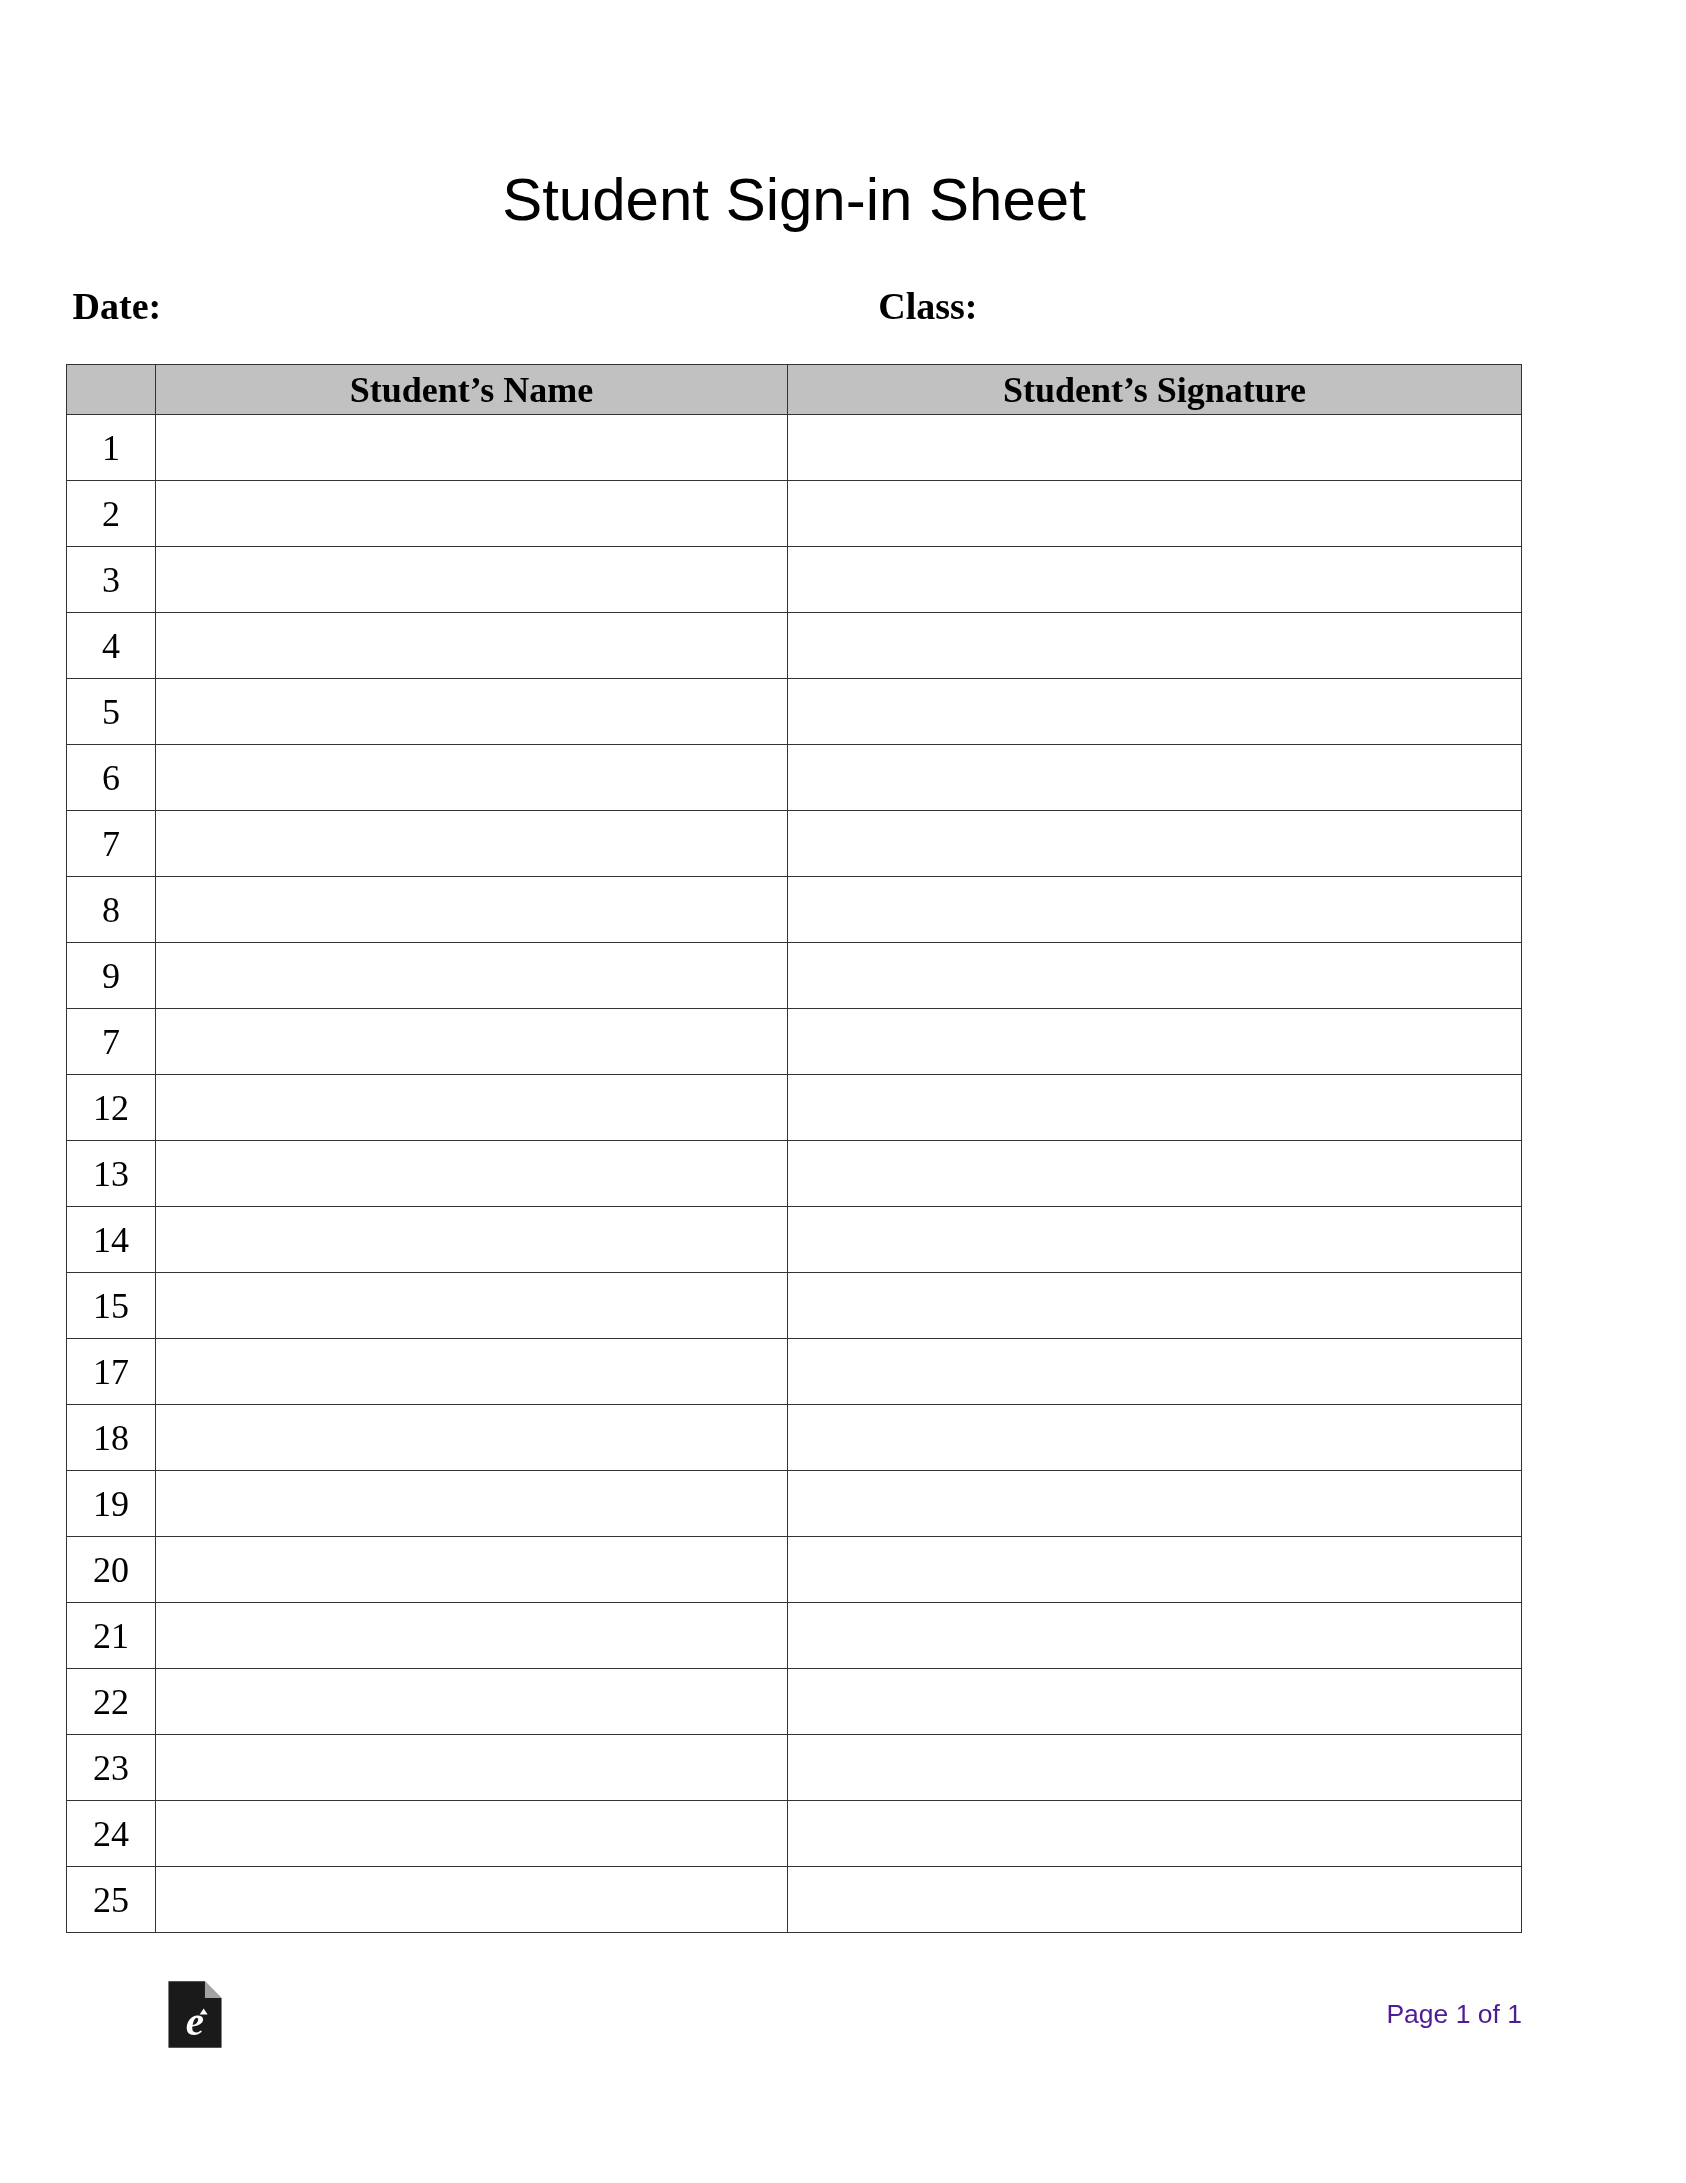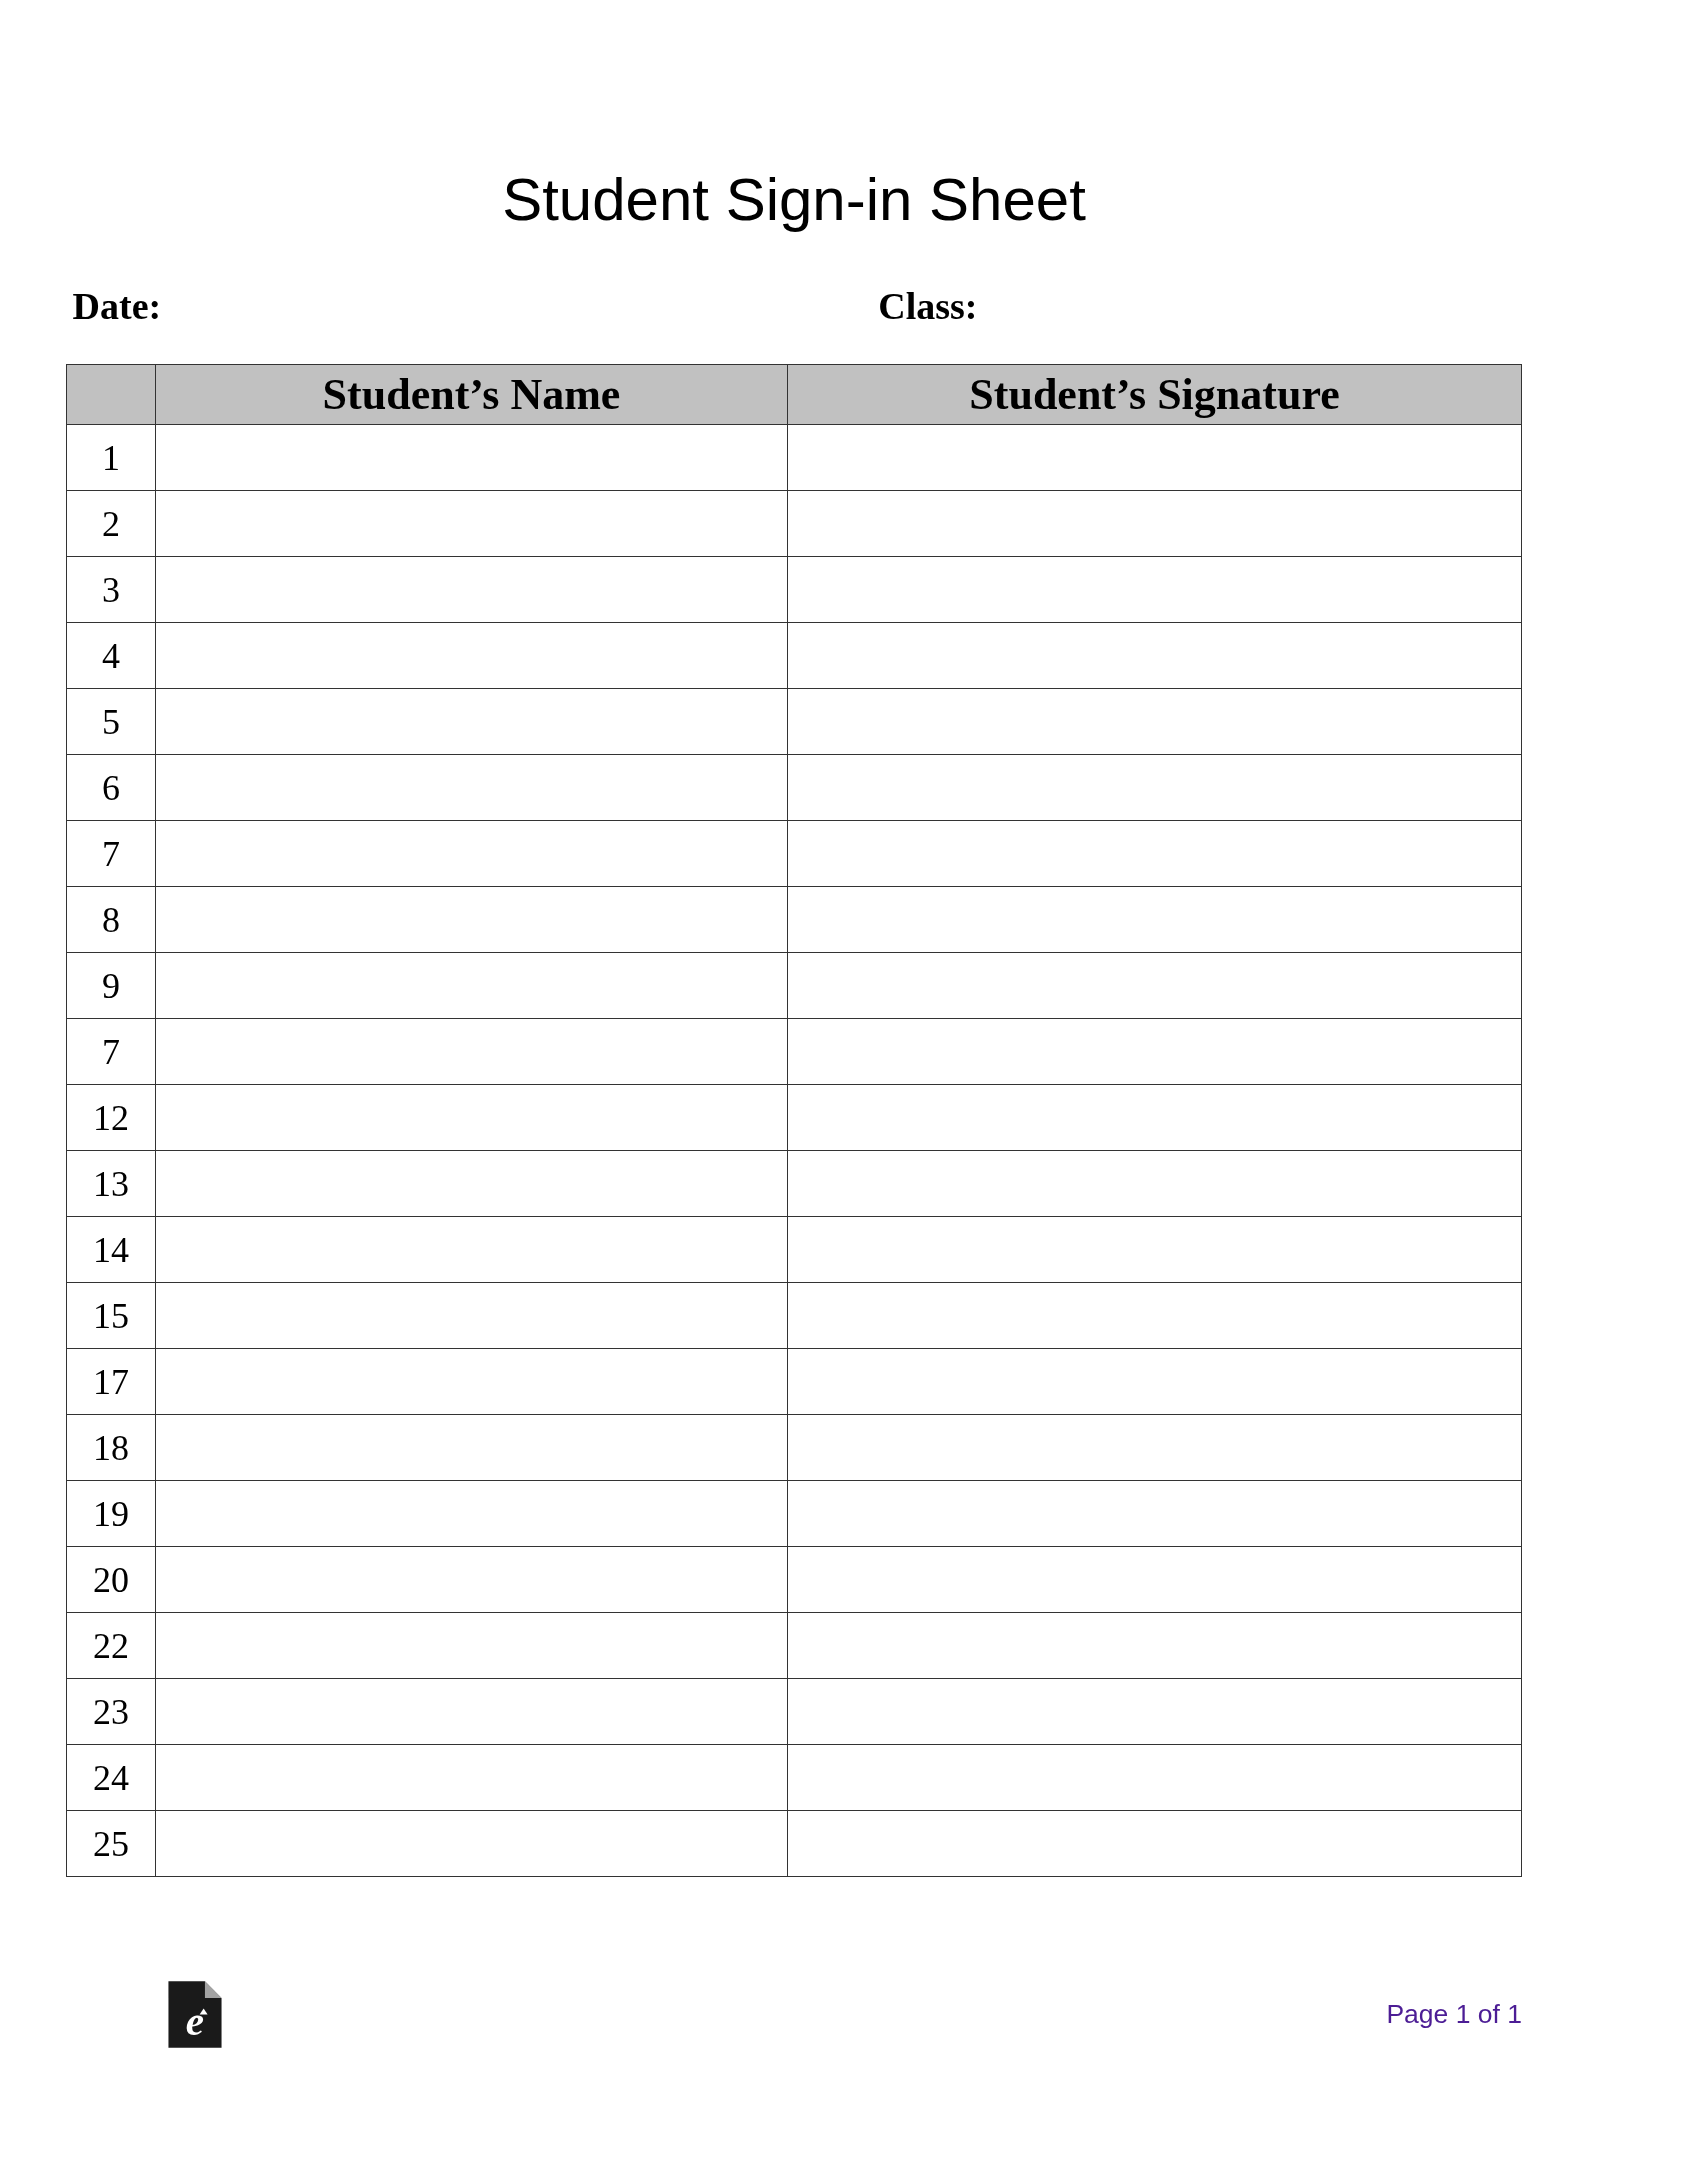--- a/index.html
+++ b/index.html
@@ -46,24 +46,24 @@
       width: 100%;
       border-collapse: collapse;
       table-layout: fixed;
       border: 1.3px solid #000;
     }
     th, td {
       border: 0.7px solid #333;
     }
     th {
       background-color: #c1c1c1;
-      font-size: 44px;
+      font-size: 36px;
       font-weight: bold;
       text-align: center;
-      height: 60px;
+      height: 50px;
       vertical-align: middle;
     }
     .col-num {
       width: 89px;
     }
     .col-name {
       width: 632px;
     }
     .col-sig {
       
@@ -214,20 +214,25 @@
           <td class="row-num">19</td>
           <td class="cell-input"></td>
           <td class="cell-input"></td>
         </tr>
         <tr>
           <td class="row-num">20</td>
           <td class="cell-input"></td>
           <td class="cell-input"></td>
         </tr>
         <tr>
+          <td class="row-num">21</td>
+          <td class="cell-input"></td>
+          <td class="cell-input"></td>
+        </tr>
+        <tr>
           <td class="row-num">22</td>
           <td class="cell-input"></td>
           <td class="cell-input"></td>
         </tr>
         <tr>
           <td class="row-num">23</td>
           <td class="cell-input"></td>
           <td class="cell-input"></td>
         </tr>
         <tr>

